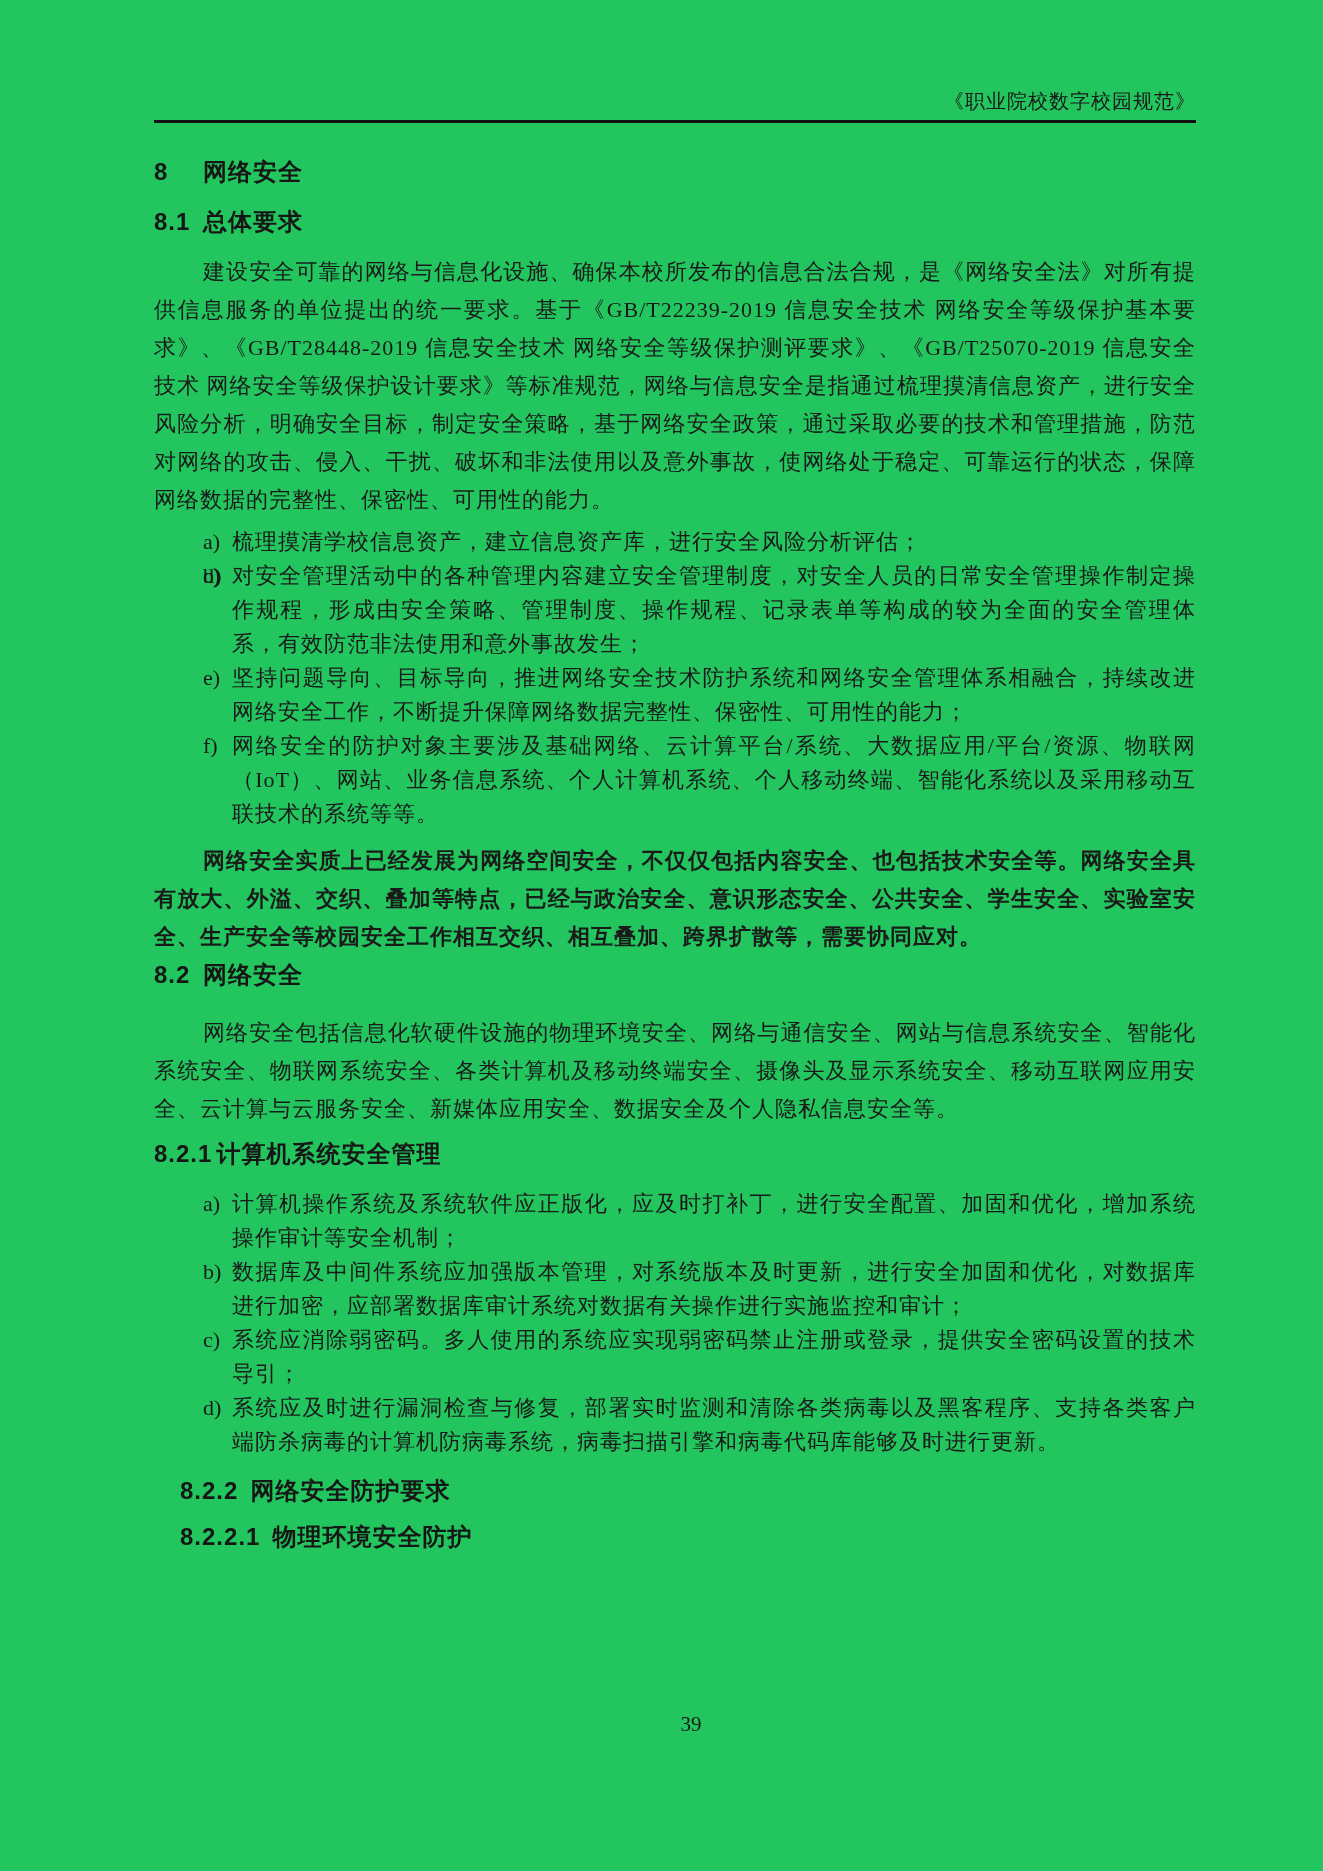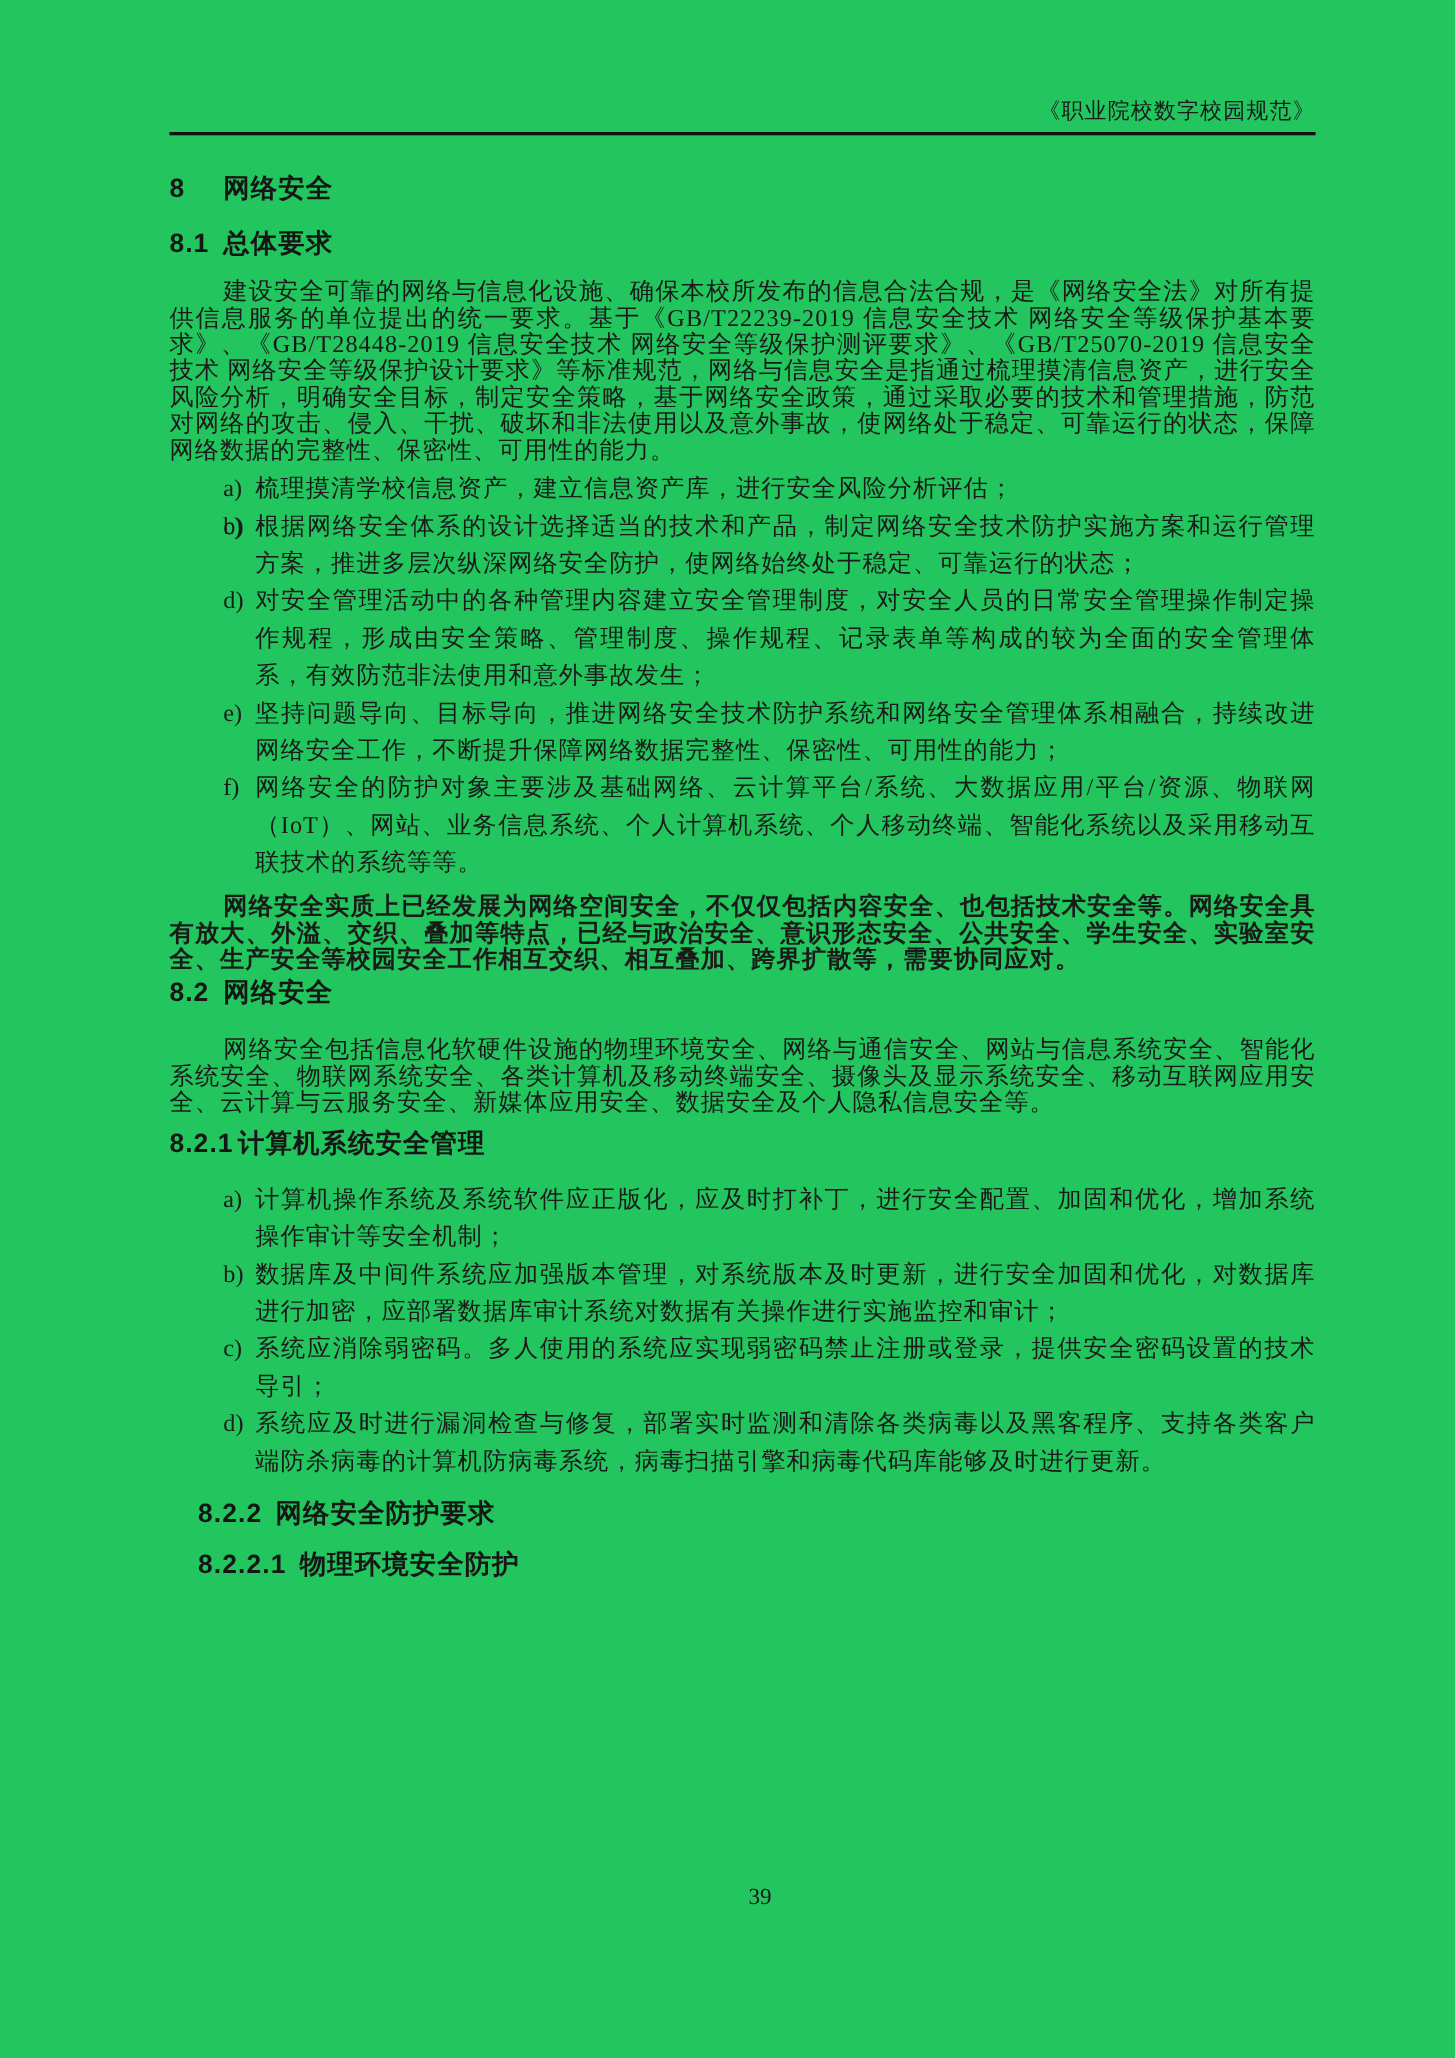--- a/index.html
+++ b/index.html
@@ -53,21 +53,21 @@
   .h8221 { margin-top: 16px; }
   .h-num-tab {
     display: inline-block;
     min-width: 49px;
   }
   .h-num-tight { margin-right: 4px; }
   .h-num-mid   { margin-right: 12px; margin-left: 26px; }
   
   .para {
     font-size: 22px;
-    line-height: 24px;
+    line-height: 38px;
     letter-spacing: 1px;
     text-align: justify;
     text-indent: 49px;
     color: #1a1a1a;
   }
   .p1 { margin-top: 16px; }
   .p2 { margin-top: 11px; font-weight: bold; }
   .p3 { margin-top: 24px; }
   
   .olist { margin-top: 6px; }
@@ -121,21 +121,20 @@
     <div class="olist">
       <div class="li">
         <span class="li-label">a)</span>
         <span>梳理摸清学校信息资产，建立信息资产库，进行安全风险分析评估；</span>
       </div>
       <div class="li">
         <span class="li-label">b)</span>
       </div>
       <div class="li">
         <span class="li-label">c)</span>
-        <span>根据网络安全体系的设计选择适当的技术和产品，制定网络安全技术防护实施方案和运行管理方案，推进多层次纵深网络安全防护，使网络始终处于稳定、可靠运行的状态；</span>
       </div>
       <div class="li">
         <span class="li-label">d)</span>
         <span>对安全管理活动中的各种管理内容建立安全管理制度，对安全人员的日常安全管理操作制定操作规程，形成由安全策略、管理制度、操作规程、记录表单等构成的较为全面的安全管理体系，有效防范非法使用和意外事故发生；</span>
       </div>
       <div class="li">
         <span class="li-label">e)</span>
         <span>坚持问题导向、目标导向，推进网络安全技术防护系统和网络安全管理体系相融合，持续改进网络安全工作，不断提升保障网络数据完整性、保密性、可用性的能力；</span>
       </div>
       <div class="li">

